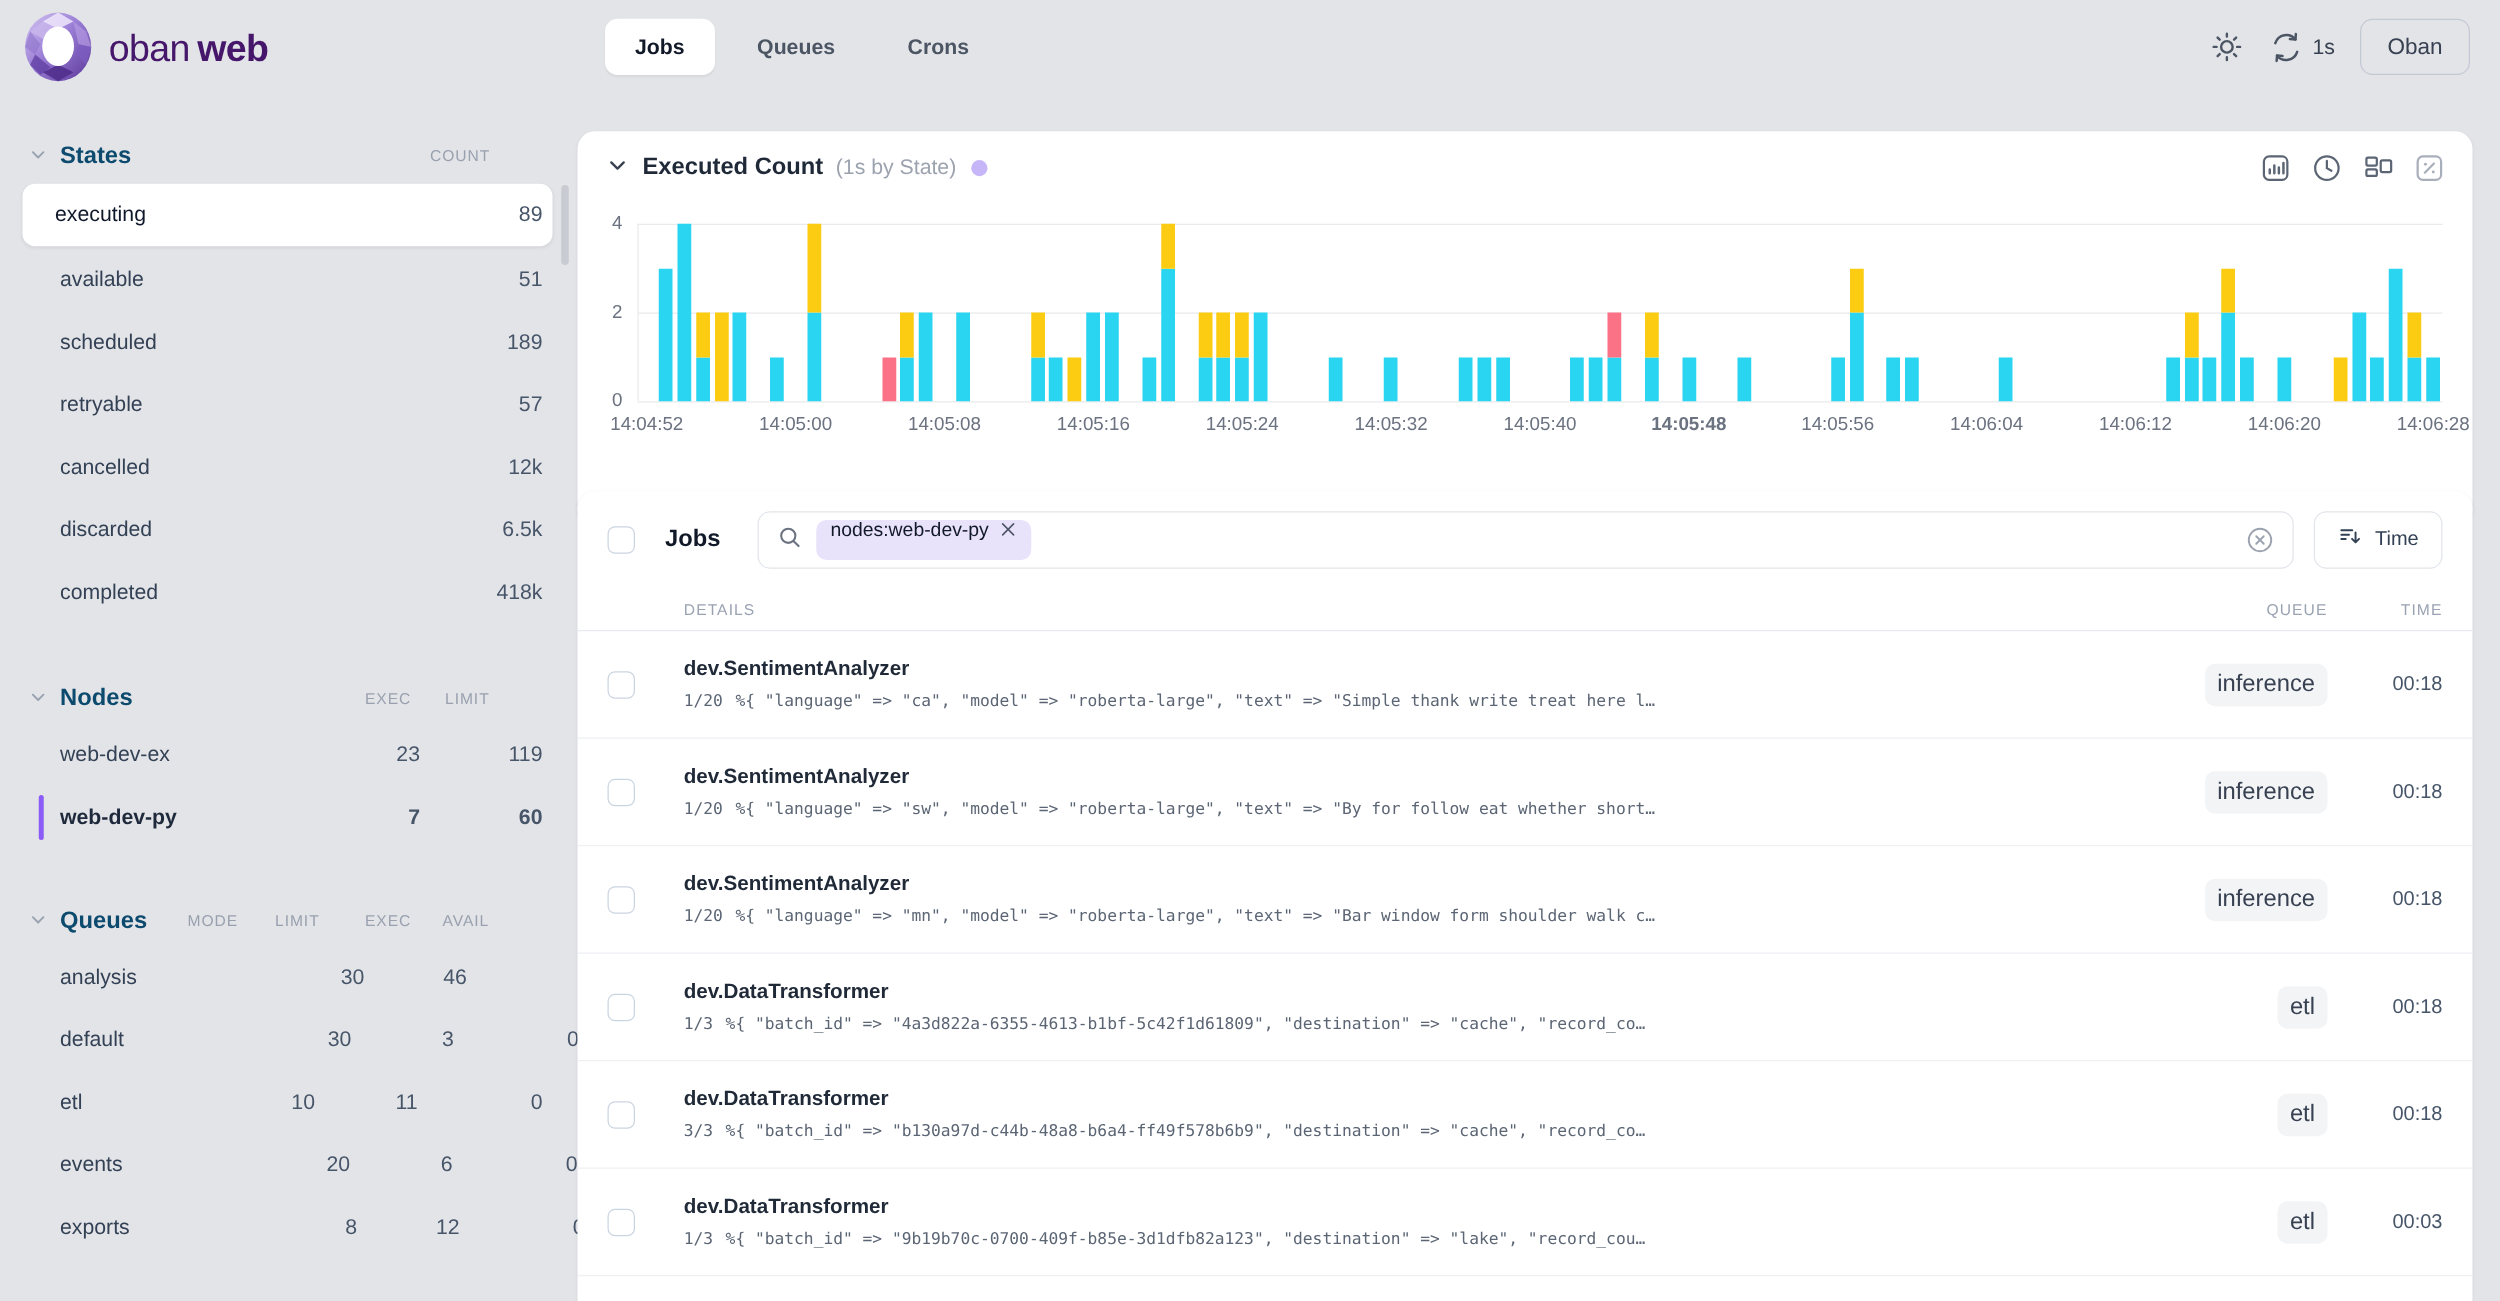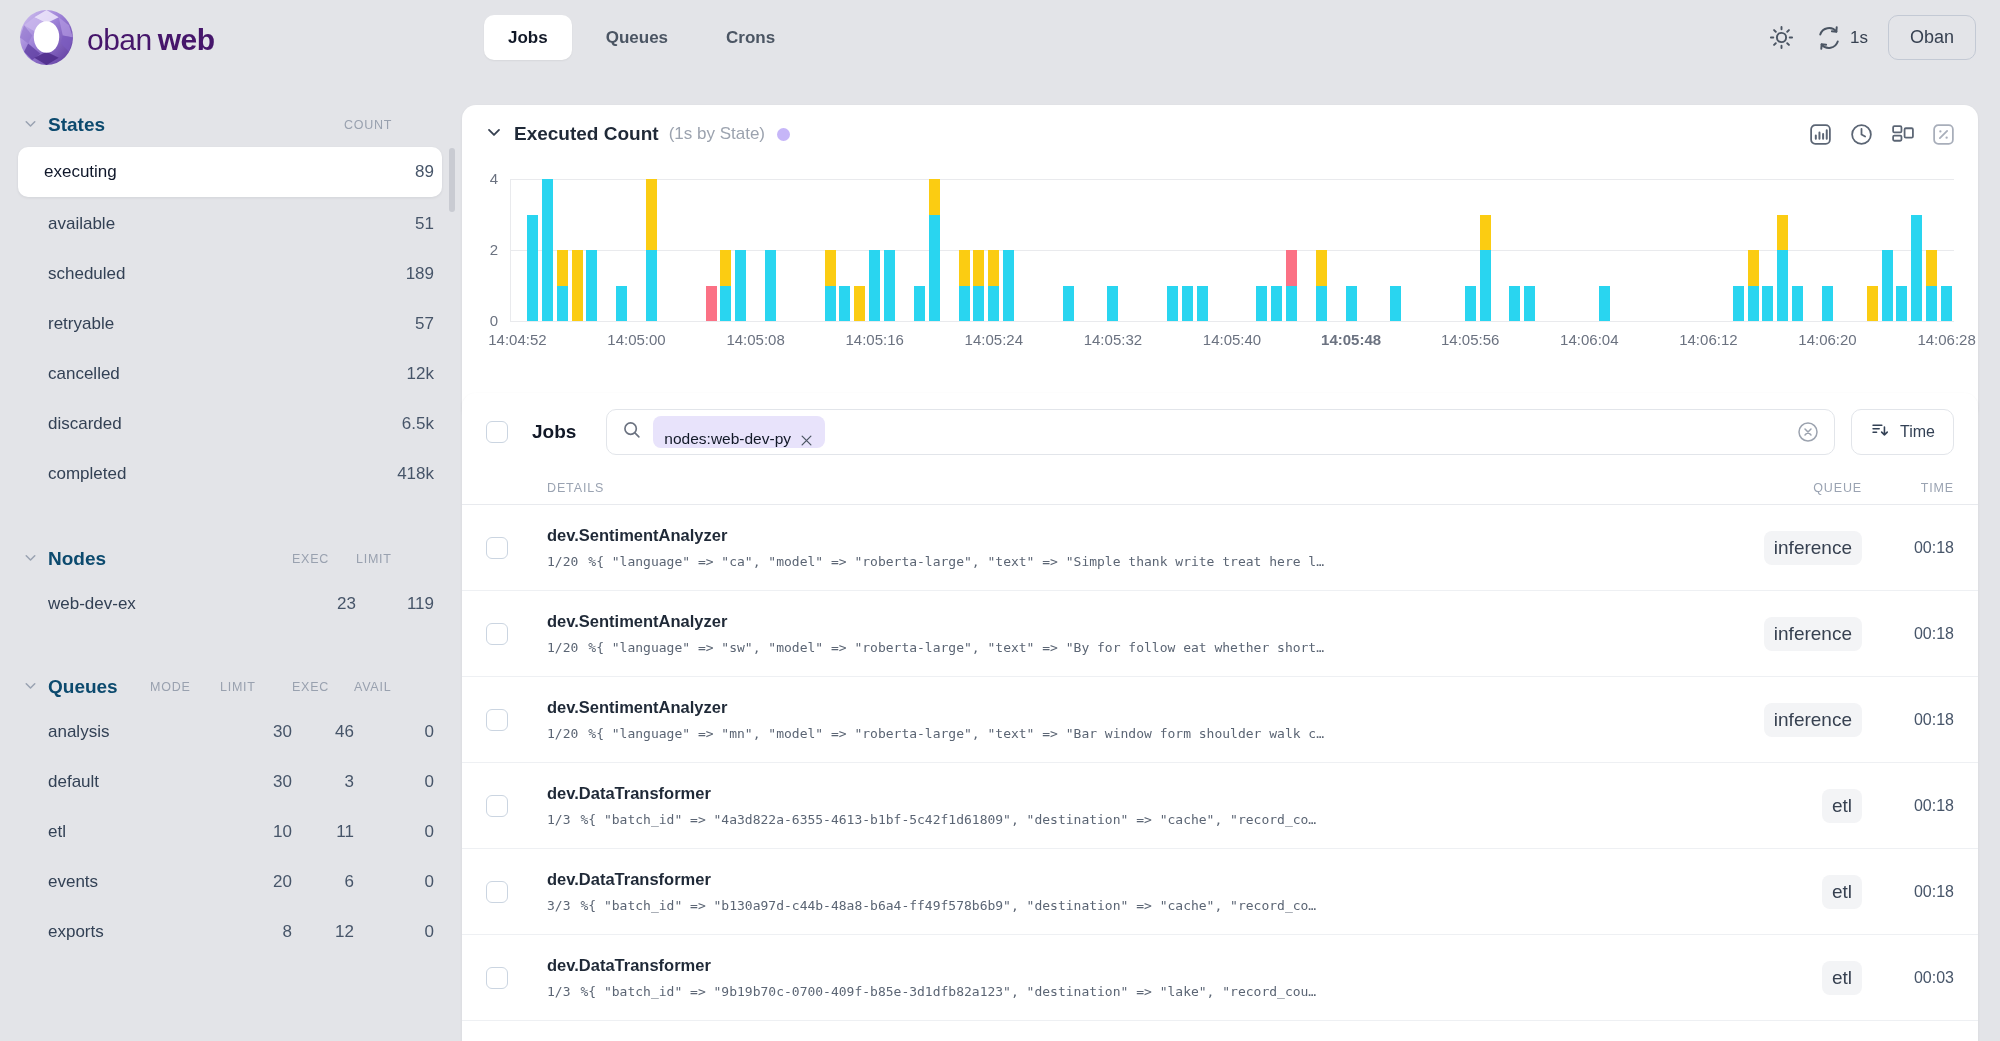--- a/index.html
+++ b/index.html
@@ -28,21 +28,21 @@
   
   .sidebar { position:absolute; left:0; top:75px; width:460px; bottom:0; padding:0 22px; }
   .side-section { margin-top:30px; }
   .side-header { height:40px; display:grid; align-items:center; padding:0 4px 0 0; color:#99a1af; font-size:12.5px; letter-spacing:.06em; }
   .side-header .title-cell { display:flex; align-items:center; gap:9px; }
   .side-header .title { font-size:19px; font-weight:700; color:#0c4a6e; letter-spacing:0; }
   .side-header .colh { }
   .grid-states { grid-template-columns:1fr 90px; }
   .grid-nodes  { grid-template-columns:1fr 64px 78px; }
   .grid-queues { grid-template-columns:1fr 70px 72px 62px 80px; }
-  .side-item { height:50px; display:grid; align-items:center; padding:0 4px 0 26px; font-size:17px; color:#334155; border-radius:10px; cursor:pointer; position:relative; }
+  .side-item { height:50px; display:grid; align-items:center; padding:0 4px 0 26px; font-size:17px; color:#334155; border-radius:10px; cursor:pointer; position:relative;gap:20px; }
   .side-item .num { text-align:right; color:#475569; }
   .side-item.active-state { background:#ffffff; box-shadow:0 1px 3px rgba(15,23,42,.08); color:#0f172a; font-weight:500; margin:2px -4px; padding-right:8px; }
   .side-item.active-node::before { content:""; position:absolute; left:9px; top:7px; width:4px; height:36px; border-radius:3px; background:#8b5cf6; }
   .side-item.active-node { font-weight:600; color:#1e293b; }
   .side-scroll-thumb { position:absolute; right:5px; top:73px; width:6px; height:64px; border-radius:3px; background:#c9cbd2; }
 
   
   .main { position:absolute; left:462px; top:75px; width:1516px; bottom:0; }
   .card { position:absolute; left:0; width:1516px; background:#ffffff; border-radius:14px; box-shadow:0 1px 3px rgba(15,23,42,.06); }
   .chart-card { top:30px; height:316px; }
@@ -57,21 +57,21 @@
   .ytick { position:absolute; width:30px; text-align:right; font-size:15px; color:#6b7280; }
   .xtick { position:absolute; width:130px; text-align:center; font-size:15px; color:#6b7280; }
   .bar-seg { position:absolute; width:11px; }
 
   
   .jobs-card { top:318px; height:720px; border-bottom-left-radius:0; border-bottom-right-radius:0; }
   .jobs-bar { position:absolute; left:0; top:0; right:0; height:78px; display:flex; align-items:center; padding:0 24px; gap:16px; }
   .checkbox { width:22px; height:22px; border:1.5px solid #cbd5e1; border-radius:6px; background:#fff; flex:none; cursor:pointer; }
   .jobs-title { font-size:19px; font-weight:700; color:#111827; margin:0 14px 0 8px; }
   .searchbox { flex:1; height:46px; border:1px solid #e2e5ea; border-radius:10px; display:flex; align-items:center; padding:0 14px; gap:10px; background:#fff; }
-  .filter-chip { display:flex; align-items:flex-end; gap:8px; background:#e8e3fb; border-radius:8px; height:32px; padding:0 11px; font-size:15.5px; color:#111827; cursor:default; }
+  .filter-chip { display:flex; align-items:flex-start; gap:8px; background:#e8e3fb; border-radius:8px; height:32px; padding:0 11px; font-size:15.5px; color:#111827; cursor:default; }
   .chip-x { cursor:pointer; display:flex; }
   .add-filters { font-size:16px; color:#9ca3af; flex:1; border:none; outline:none; background:transparent; font-family:"Liberation Sans", sans-serif; }
   .clear-circ { margin-left:auto; display:flex; cursor:pointer; }
   .time-btn { height:46px; padding:0 18px; border:1px solid #e2e5ea; border-radius:10px; background:#fff; display:flex; align-items:center; gap:9px; font-size:16px; color:#334155; font-weight:500; cursor:pointer; }
   .table-head { position:absolute; left:0; top:78px; right:0; height:34px; display:grid; grid-template-columns:61px 1fr 150px 92px; align-items:center; padding:0 24px 0 24px; border-bottom:1px solid #e8eaee; color:#9aa3b2; font-size:12.5px; letter-spacing:.07em; }
   .table-head .right { text-align:right; }
   .rows { position:absolute; left:0; top:112px; right:0; }
   .job-row { height:86px; display:grid; grid-template-columns:61px 1fr 150px 92px; align-items:center; padding:0 24px; border-bottom:1px solid #eef0f3; }
   .job-row .cbwrap { display:flex; }
   .job-main { overflow:hidden; }
@@ -196,20 +196,25 @@
         <span class="title">Nodes</span>
       </span>
       <span class="colh">EXEC</span>
       <span class="colh">LIMIT</span>
     </div>
     <div>
         <div class="side-item grid-nodes">
           <span>web-dev-ex</span>
           <span class="num">23</span>
           <span class="num">119</span>
+        </div>
+        <div class="side-item grid-nodes active-node">
+          <span>web-dev-py</span>
+          <span class="num">7</span>
+          <span class="num">60</span>
         </div>
       </div>
   </div>
 
   <div class="side-section" style="margin-top:38px;">
     <div class="side-header grid-queues">
       <span class="title-cell">
         <span>
           <svg viewBox="0 0 24 24" width="17" height="17" fill="none" stroke="#9aa3b2" stroke-width="2.2" stroke-linecap="round" stroke-linejoin="round">
               <path d="M6 9.5l6 6 6-6"></path>

